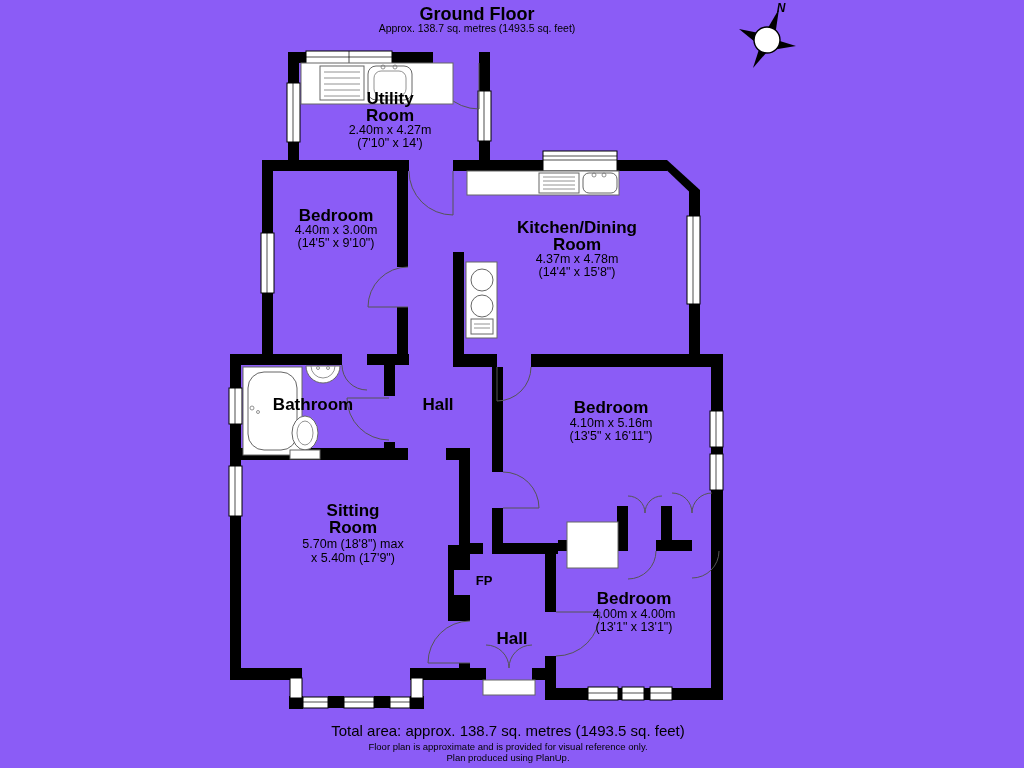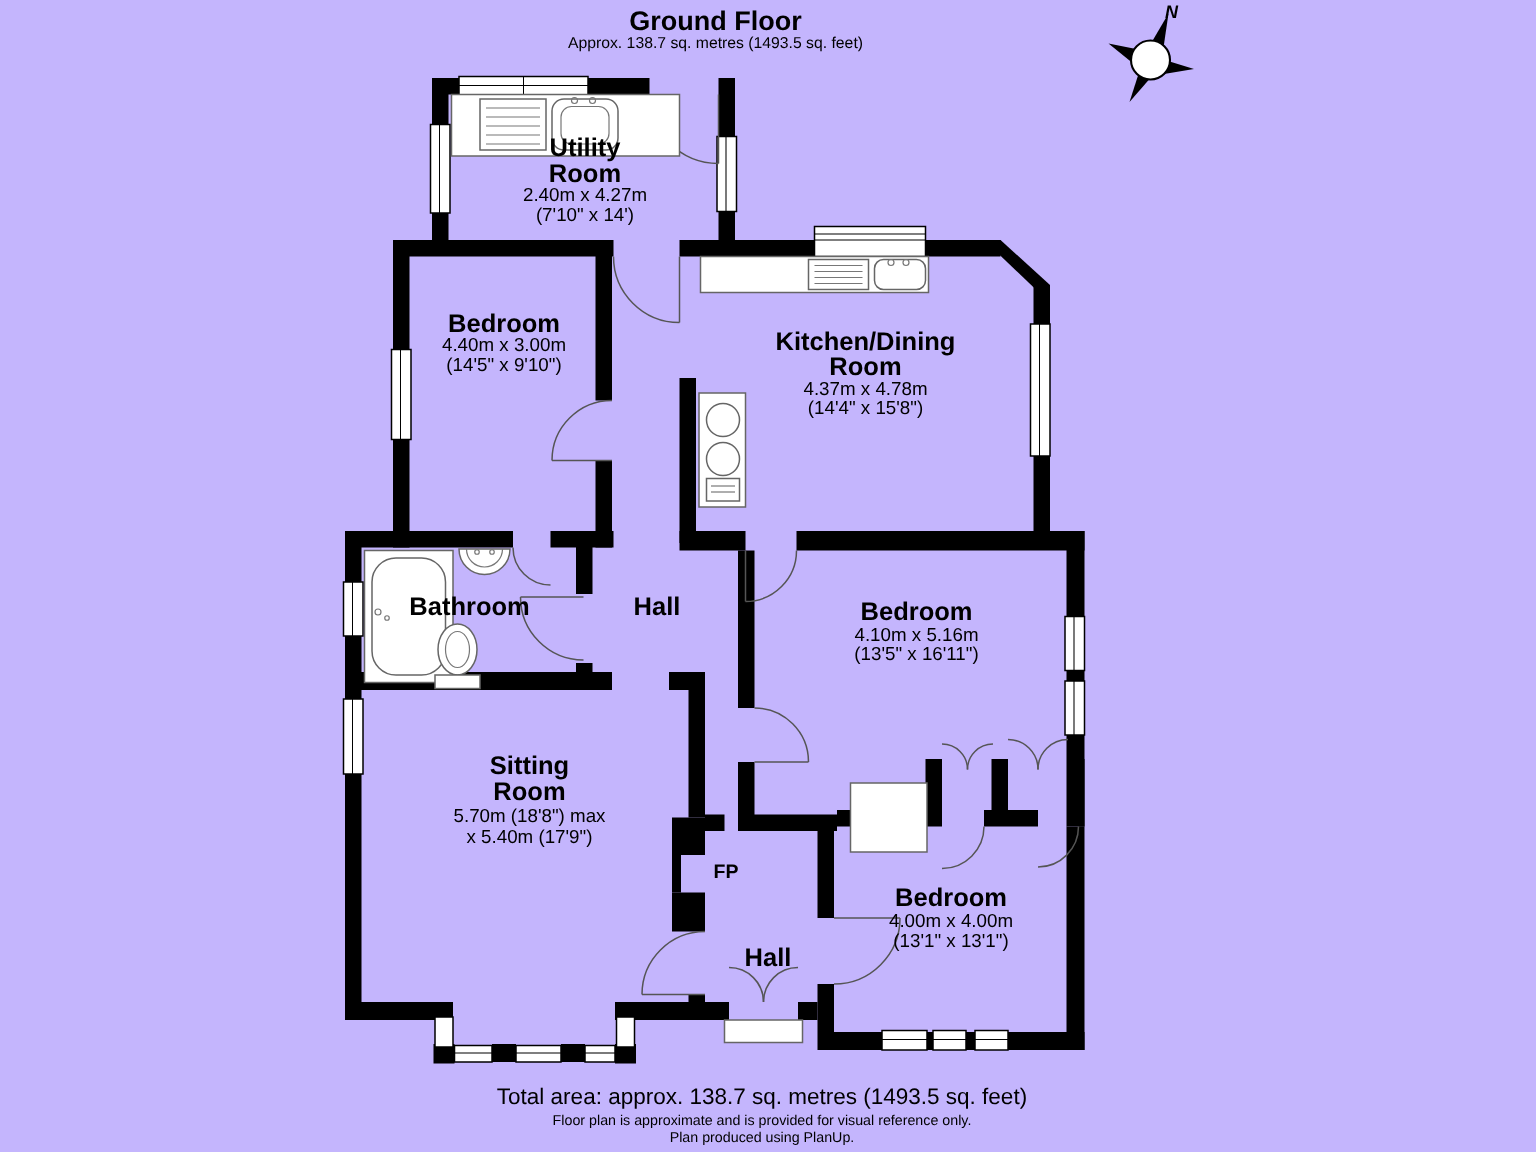--- a/index.html
+++ b/index.html
@@ -1,17 +1,17 @@
 <!DOCTYPE html>
 <html><head>
 <meta charset="utf-8">
 <style>
   html,body{margin:0;padding:0;background:#ffffff;}
   body{font-family:"Liberation Sans", sans-serif;}
-  .page{position:relative;width:1024px;height:768px;background:#c4b5fd;overflow:hidden;text-align:right;}
+  .page{position:relative;width:1024px;height:768px;background:#8b5cf6;overflow:hidden;text-align:right;}
   svg{display:block;}
   .wall{fill:#000;}
   .win{fill:#fff;stroke:#000;stroke-width:1;}
   .winline{stroke:#000;stroke-width:0.7;fill:none;}
   .arc{fill:none;stroke:#555;stroke-width:1;}
   .leaf{stroke:#555;stroke-width:1;}
   .fix{fill:#fff;stroke:#666;stroke-width:1;}
   .fixline{stroke:#777;stroke-width:0.8;fill:none;}
   .room-name{font-size:17px;font-weight:bold;fill:#000;text-anchor:middle;}
   .room-dim{font-size:12.5px;fill:#000;text-anchor:middle;}

